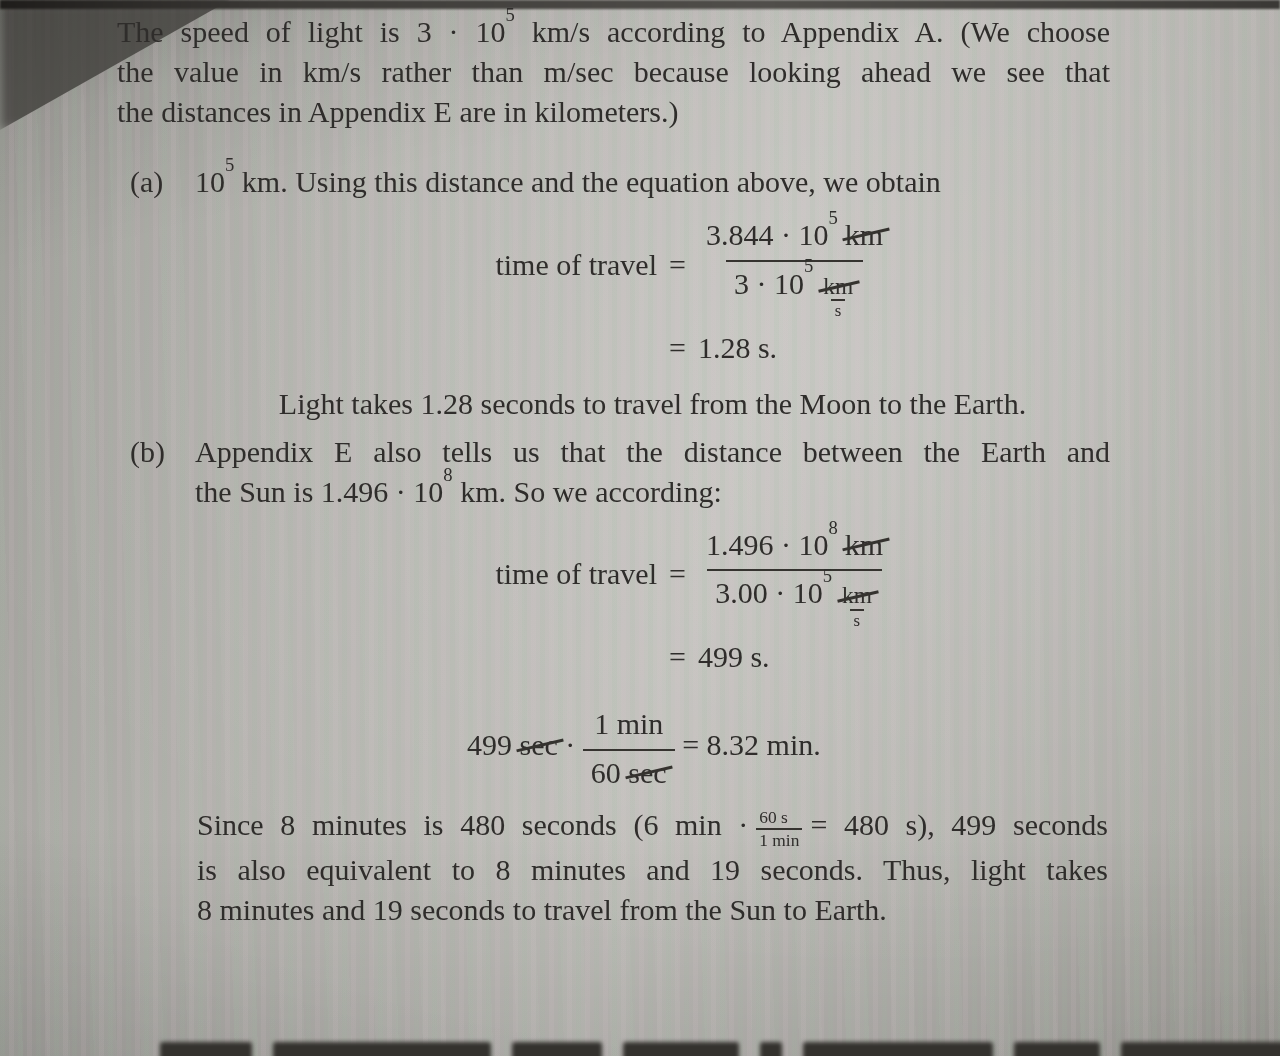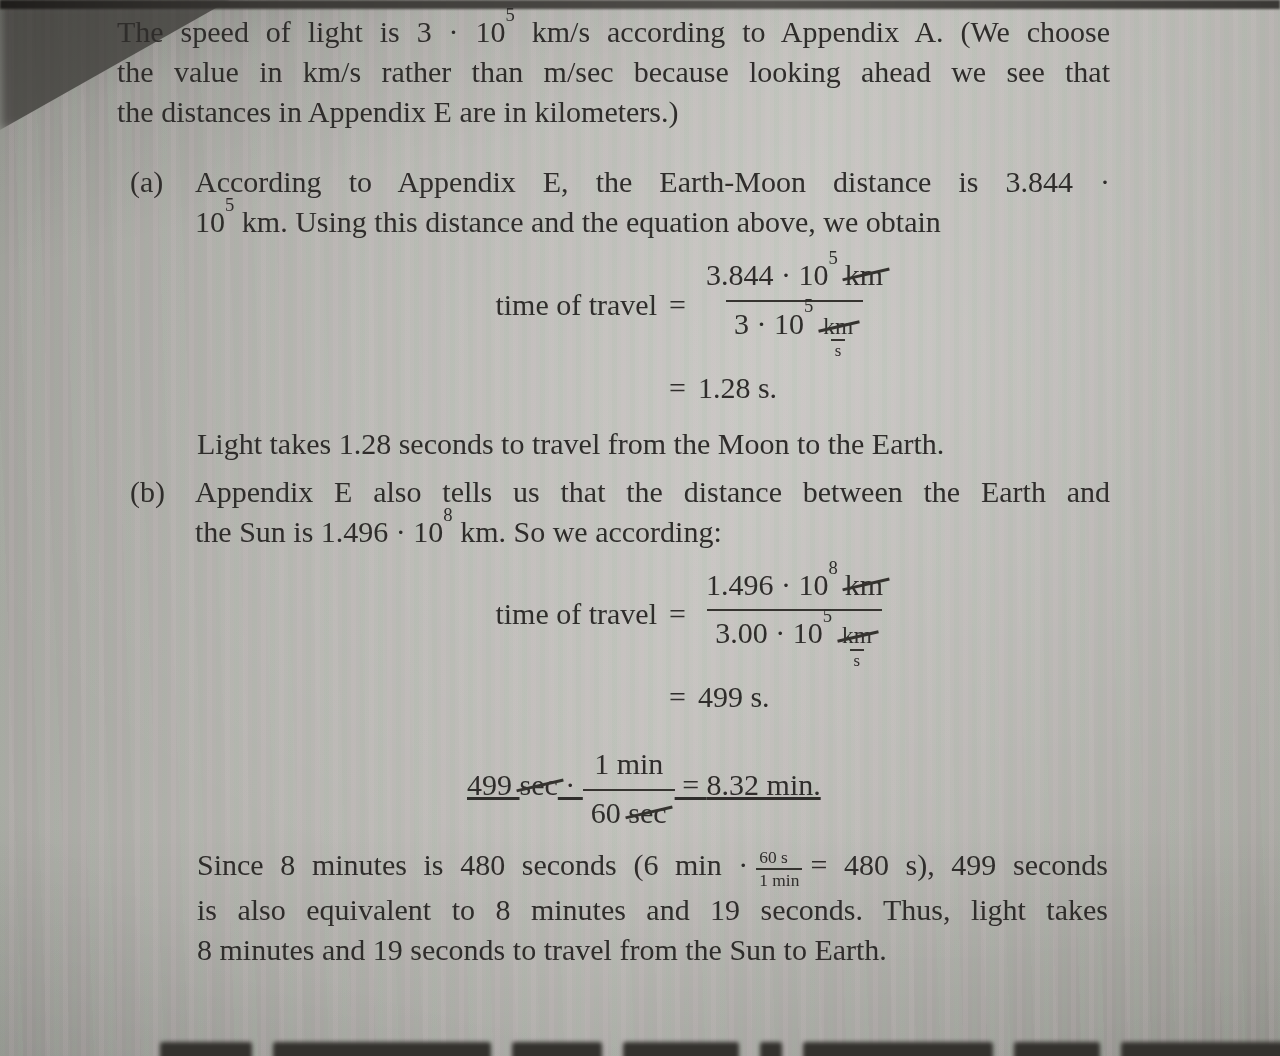--- a/index.html
+++ b/index.html
@@ -84,21 +84,21 @@
   .ufrac .ufden { border-top:2px solid var(--rule); font-size:0.72em; padding:1px 4px 0; }
   .ufrac .ufnum { padding:0 2px 1px; }
 
   
   .ifrac { display:inline-flex; flex-direction:column; align-items:flex-start; font-size:0.58em; line-height:1.18; vertical-align:middle; margin:0 8px; }
   .ifrac .ifden { border-top:2px solid var(--rule); padding:0 3px; }
   .ifrac .ifnum { padding:0 3px; }
 
   .unit-gap { margin-left:7px; }
 
-  .sentence { margin-top:16px; }
+  .sentence { margin-top:16px;text-align:center; }
   .para { margin-top:22px; }
 
   
   .cutoff-line { position:absolute; left:160px; top:1042px; display:flex; z-index:4; }
   .cutoff-frag { height:26px; background:#34322e; border-radius:3px; filter: blur(2px); margin-right:21px; flex:none; }
   .cutoff-frag:nth-child(1){ width:92px; }
   .cutoff-frag:nth-child(2){ width:218px; }
   .cutoff-frag:nth-child(3){ width:90px; }
   .cutoff-frag:nth-child(4){ width:116px; }
   .cutoff-frag:nth-child(5){ width:22px; }
@@ -117,21 +117,20 @@
 
     <div>
       <div class="jline"><span>The speed of light is 3 · 10</span><sup class="sp">5</sup><span> km/s according to Appendix A. (We choose</span></div>
       <div class="jline">the value in km/s rather than m/sec because looking ahead we see that</div>
       <div class="lline">the distances in Appendix E are in kilometers.)</div>
     </div>
 
     <div class="item" style="margin-top:30px;">
       <div class="item-label">(a)</div>
       <div class="item-body">
-        <div class="jline">According to Appendix E, the Earth-Moon distance is 3.844 ·</div>
         <div class="lline"><span>10</span><sup class="sp">5</sup><span> km. Using this distance and the equation above, we obtain</span></div>
       </div>
     </div>
 
     <div class="eq" style="margin-left:290px;">
       <div class="eqline">
         <span class="eq-lhs">time of travel</span><span class="eq-eq">=</span><span class="frac">
           <span class="fnum"><span>3.844 · 10</span><sup class="sp">5</sup><span class="cancel unit-gap">km</span></span>
           <span class="fden"><span>3 · 10</span><sup class="sp">5</sup><span class="ufrac">
                 <span class="ufnum cancel">km</span>
@@ -163,21 +162,21 @@
                 <span class="ufden">s</span>
               </span></span>
         </span>
       </div>
       <div class="eqline eq-res-line">
         <span class="eq-lhs"></span><span class="eq-eq">=</span><span>499 s.</span>
       </div>
     </div>
 
 
-    <div class="eq" style="margin-left:350px; margin-top:28px;text-decoration:underline;">
+    <div class="eq" style="margin-left:350px; margin-top:28px;">
       <div class="eqline">
         <span>499 </span><span class="cancel">sec</span><span> · </span><span class="frac">
           <span class="fnum">1 min</span>
           <span class="fden"><span>60 </span><span class="cancel">sec</span></span>
         </span><span> = </span><span>8.32 min.</span>
       </div>
     </div>
 
     <div class="indented" style="margin-top:14px;">
       <div class="jline"><span>Since 8 minutes is 480 seconds (6 min ·</span><span class="ifrac">

